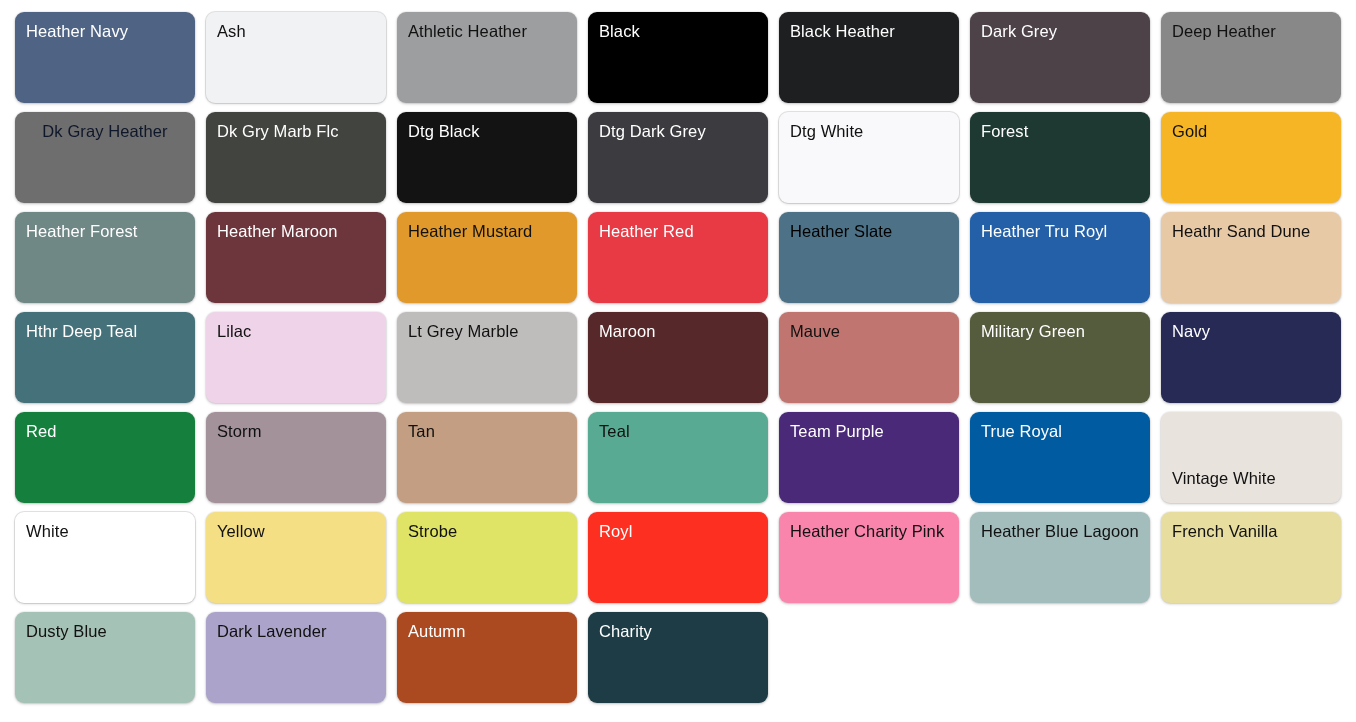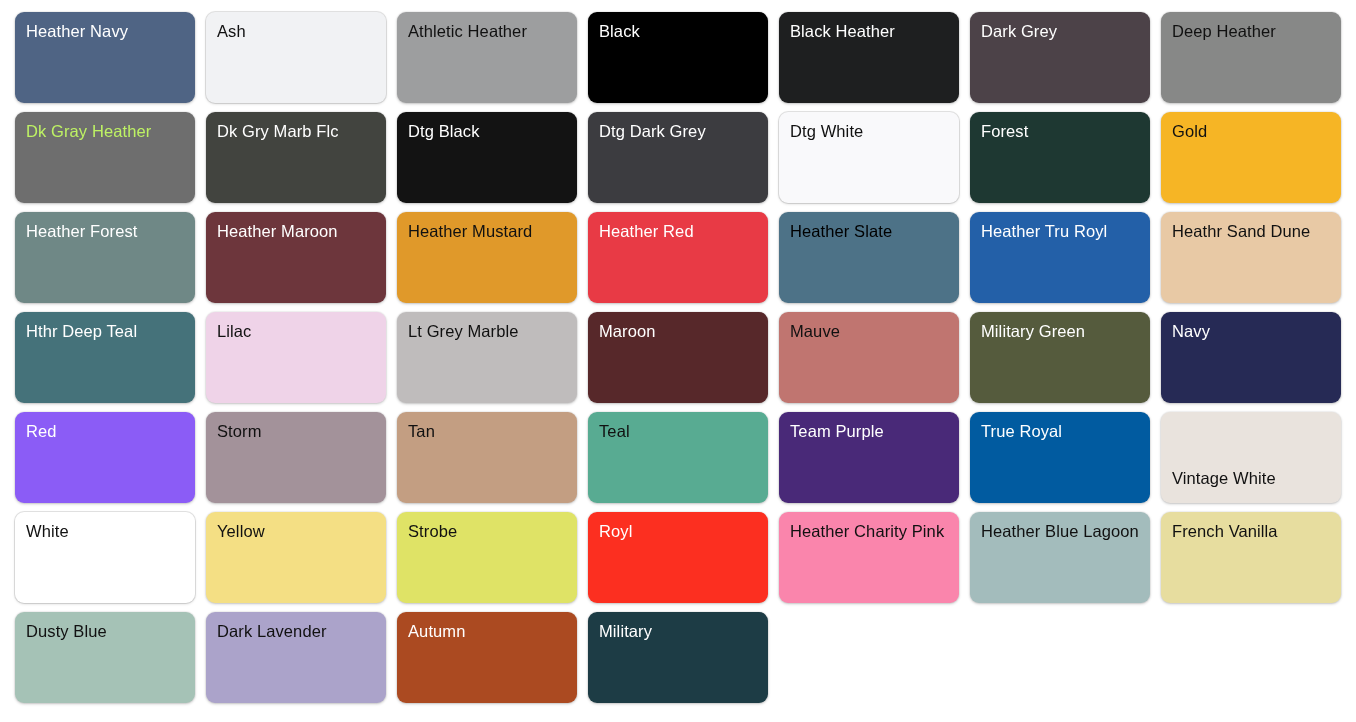--- a/index.html
+++ b/index.html
@@ -65,21 +65,21 @@
     <div class="swatch" style="background: rgb(30, 31, 32);">
       <span class="swatch-label" style="color: rgb(255, 255, 255);">Black Heather</span>
     </div>
     <div class="swatch" style="background: rgb(76, 66, 72);">
       <span class="swatch-label" style="color: rgb(255, 255, 255);">Dark Grey</span>
     </div>
     <div class="swatch" style="background: rgb(135, 136, 135);">
       <span class="swatch-label" style="color: rgb(17, 17, 17);">Deep Heather</span>
     </div>
     <div class="swatch" style="background: rgb(110, 110, 110);">
-      <span class="swatch-label" style="color: #bef264;">Dk Gray Heather</span>
+      <span class="swatch-label" style="color: #0f172a; text-align: center;">Dk Gray Heather</span>
     </div>
     <div class="swatch" style="background: rgb(66, 68, 63);">
       <span class="swatch-label" style="color: rgb(255, 255, 255);">Dk Gry Marb Flc</span>
     </div>
     <div class="swatch" style="background: rgb(19, 19, 19);">
       <span class="swatch-label" style="color: rgb(255, 255, 255);">Dtg Black</span>
     </div>
     <div class="swatch" style="background: rgb(60, 60, 64);">
       <span class="swatch-label" style="color: rgb(255, 255, 255);">Dtg Dark Grey</span>
     </div>
@@ -127,21 +127,21 @@
     </div>
     <div class="swatch" style="background: rgb(192, 117, 112);">
       <span class="swatch-label" style="color: rgb(17, 17, 17);">Mauve</span>
     </div>
     <div class="swatch" style="background: rgb(85, 91, 61);">
       <span class="swatch-label" style="color: rgb(255, 255, 255);">Military Green</span>
     </div>
     <div class="swatch" style="background: rgb(38, 42, 85);">
       <span class="swatch-label" style="color: rgb(255, 255, 255);">Navy</span>
     </div>
-    <div class="swatch" style="background: #8b5cf6;">
+    <div class="swatch" style="background: #15803d;">
       <span class="swatch-label" style="color: rgb(255, 255, 255);">Red</span>
     </div>
     <div class="swatch" style="background: rgb(163, 146, 154);">
       <span class="swatch-label" style="color: rgb(17, 17, 17);">Storm</span>
     </div>
     <div class="swatch" style="background: rgb(195, 158, 130);">
       <span class="swatch-label" style="color: rgb(17, 17, 17);">Tan</span>
     </div>
     <div class="swatch" style="background: rgb(88, 171, 146);">
       <span class="swatch-label" style="color: rgb(17, 17, 17);">Teal</span>
@@ -179,15 +179,15 @@
     <div class="swatch" style="background: rgb(165, 194, 182);">
       <span class="swatch-label" style="color: rgb(17, 17, 17);">Dusty Blue</span>
     </div>
     <div class="swatch" style="background: rgb(171, 163, 202);">
       <span class="swatch-label" style="color: rgb(17, 17, 17);">Dark Lavender</span>
     </div>
     <div class="swatch" style="background: rgb(171, 74, 33);">
       <span class="swatch-label" style="color: rgb(255, 255, 255);">Autumn</span>
     </div>
     <div class="swatch" style="background: rgb(29, 60, 69);">
-      <span class="swatch-label" style="color: rgb(255, 255, 255);">Military</span>
+      <span class="swatch-label" style="color: rgb(255, 255, 255);">Charity</span>
     </div>
   </div>
 
 </body></html>

